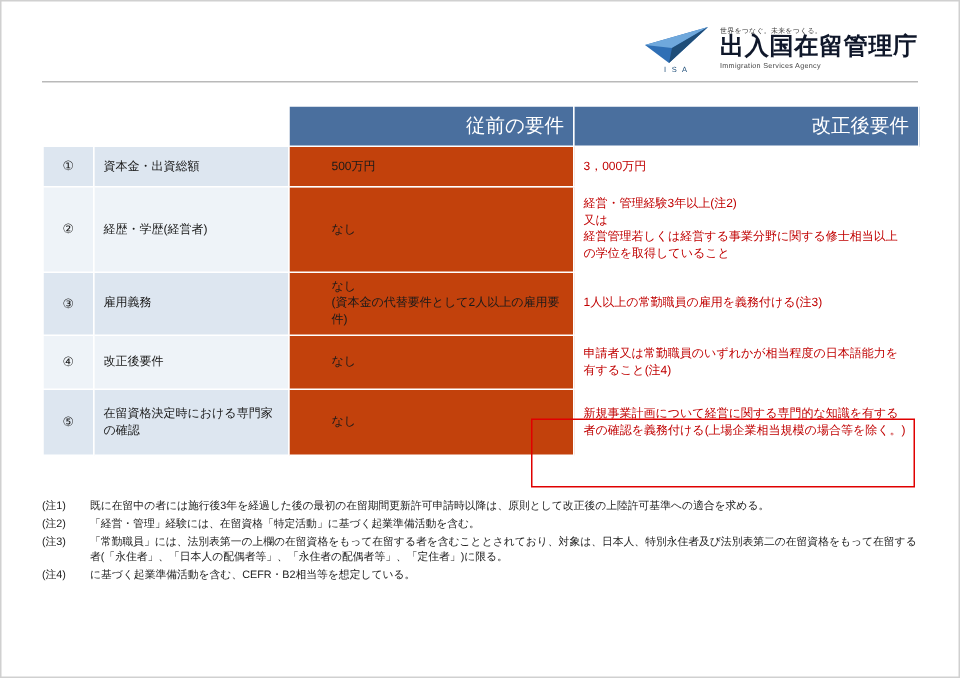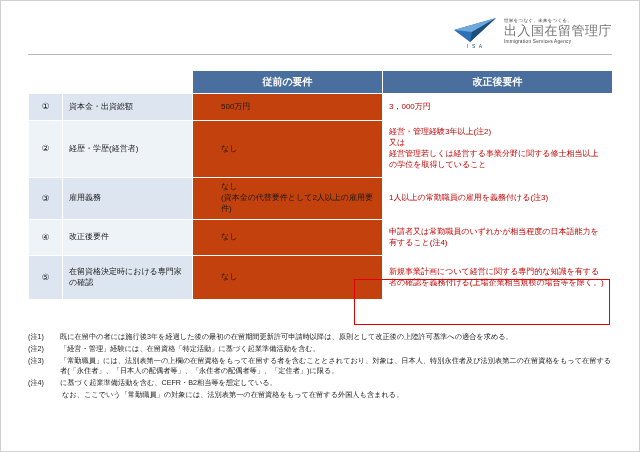--- a/index.html
+++ b/index.html
@@ -76,23 +76,23 @@
     padding-top: 2px;
   }
   .logo-tag {
     font-size: 4.6px;
     color: #3b3b3b;
     letter-spacing: 0.2px;
     margin-bottom: 1px;
     white-space: nowrap;
   }
   .logo-jp {
-    font-size: 13px;
-    font-weight: normal;
-    color: #737373;
+    font-size: 16px;
+    font-weight: bold;
+    color: #0f172a;
     letter-spacing: 0.5px;
     line-height: 1.05;
     white-space: nowrap;
   }
   .logo-en {
     font-size: 4.8px;
     color: #444444;
     letter-spacing: 0.2px;
     margin-top: 1px;
     white-space: nowrap;
@@ -113,23 +113,23 @@
     box-sizing: border-box;
   }
   .col-num   { width: 34px; }
   .col-item  { width: 130px; }
   .col-old   { width: 190px; }
   .col-new   { width: 230px; }
 
   thead th {
     background: #4a6f9e;
     color: #ffffff;
-    font-size: 10px;
-    font-weight: bold;
-    text-align: center;
+    font-size: 13px;
+    font-weight: normal;
+    text-align: right;
     height: 17px;
     padding: 2px 0;
   }
   thead th.blank {
     background: #ffffff;
     border-color: #ffffff;
   }
   tbody td {
     font-size: 8px;
     color: #1a1a1a;
@@ -288,17 +288,16 @@
       <span class="note-text">「経営・管理」経験には、在留資格「特定活動」に基づく起業準備活動を含む。</span>
     </div>
     <div class="note">
       <span class="note-label">(注3)</span>
       <span class="note-text">「常勤職員」には、法別表第一の上欄の在留資格をもって在留する者を含むこととされており、対象は、日本人、特別永住者及び法別表第二の在留資格をもって在留する者(「永住者」、「日本人の配偶者等」、「永住者の配偶者等」、「定住者」)に限る。</span>
     </div>
     <div class="note">
       <span class="note-label">(注4)</span>
       <span class="note-text">に基づく起業準備活動を含む、CEFR・B2相当等を想定している。</span>
     </div>
-    <div class="note-sub">なお、ここでいう「常勤職員」の対象には、法別表第一の在留資格をもって在留する外国人も含まれる。</div>
   </div>
 
   <div class="page-border"></div>
 </div>
 
 </body></html>

